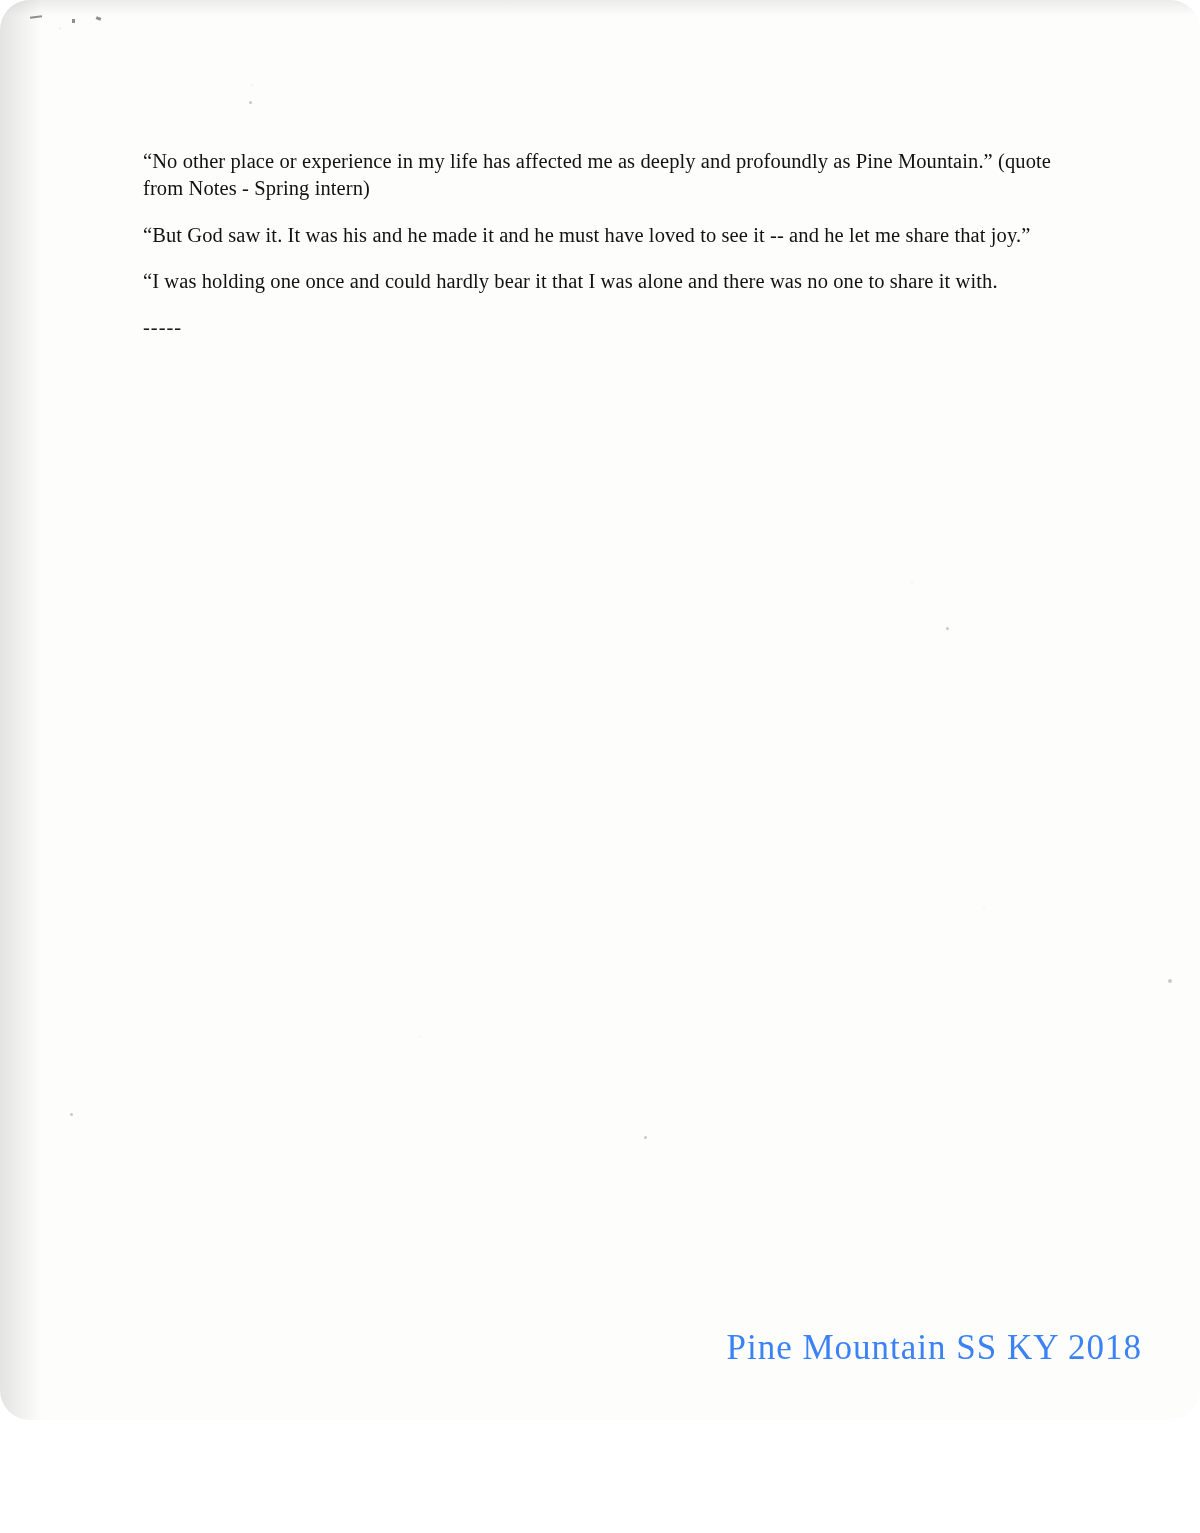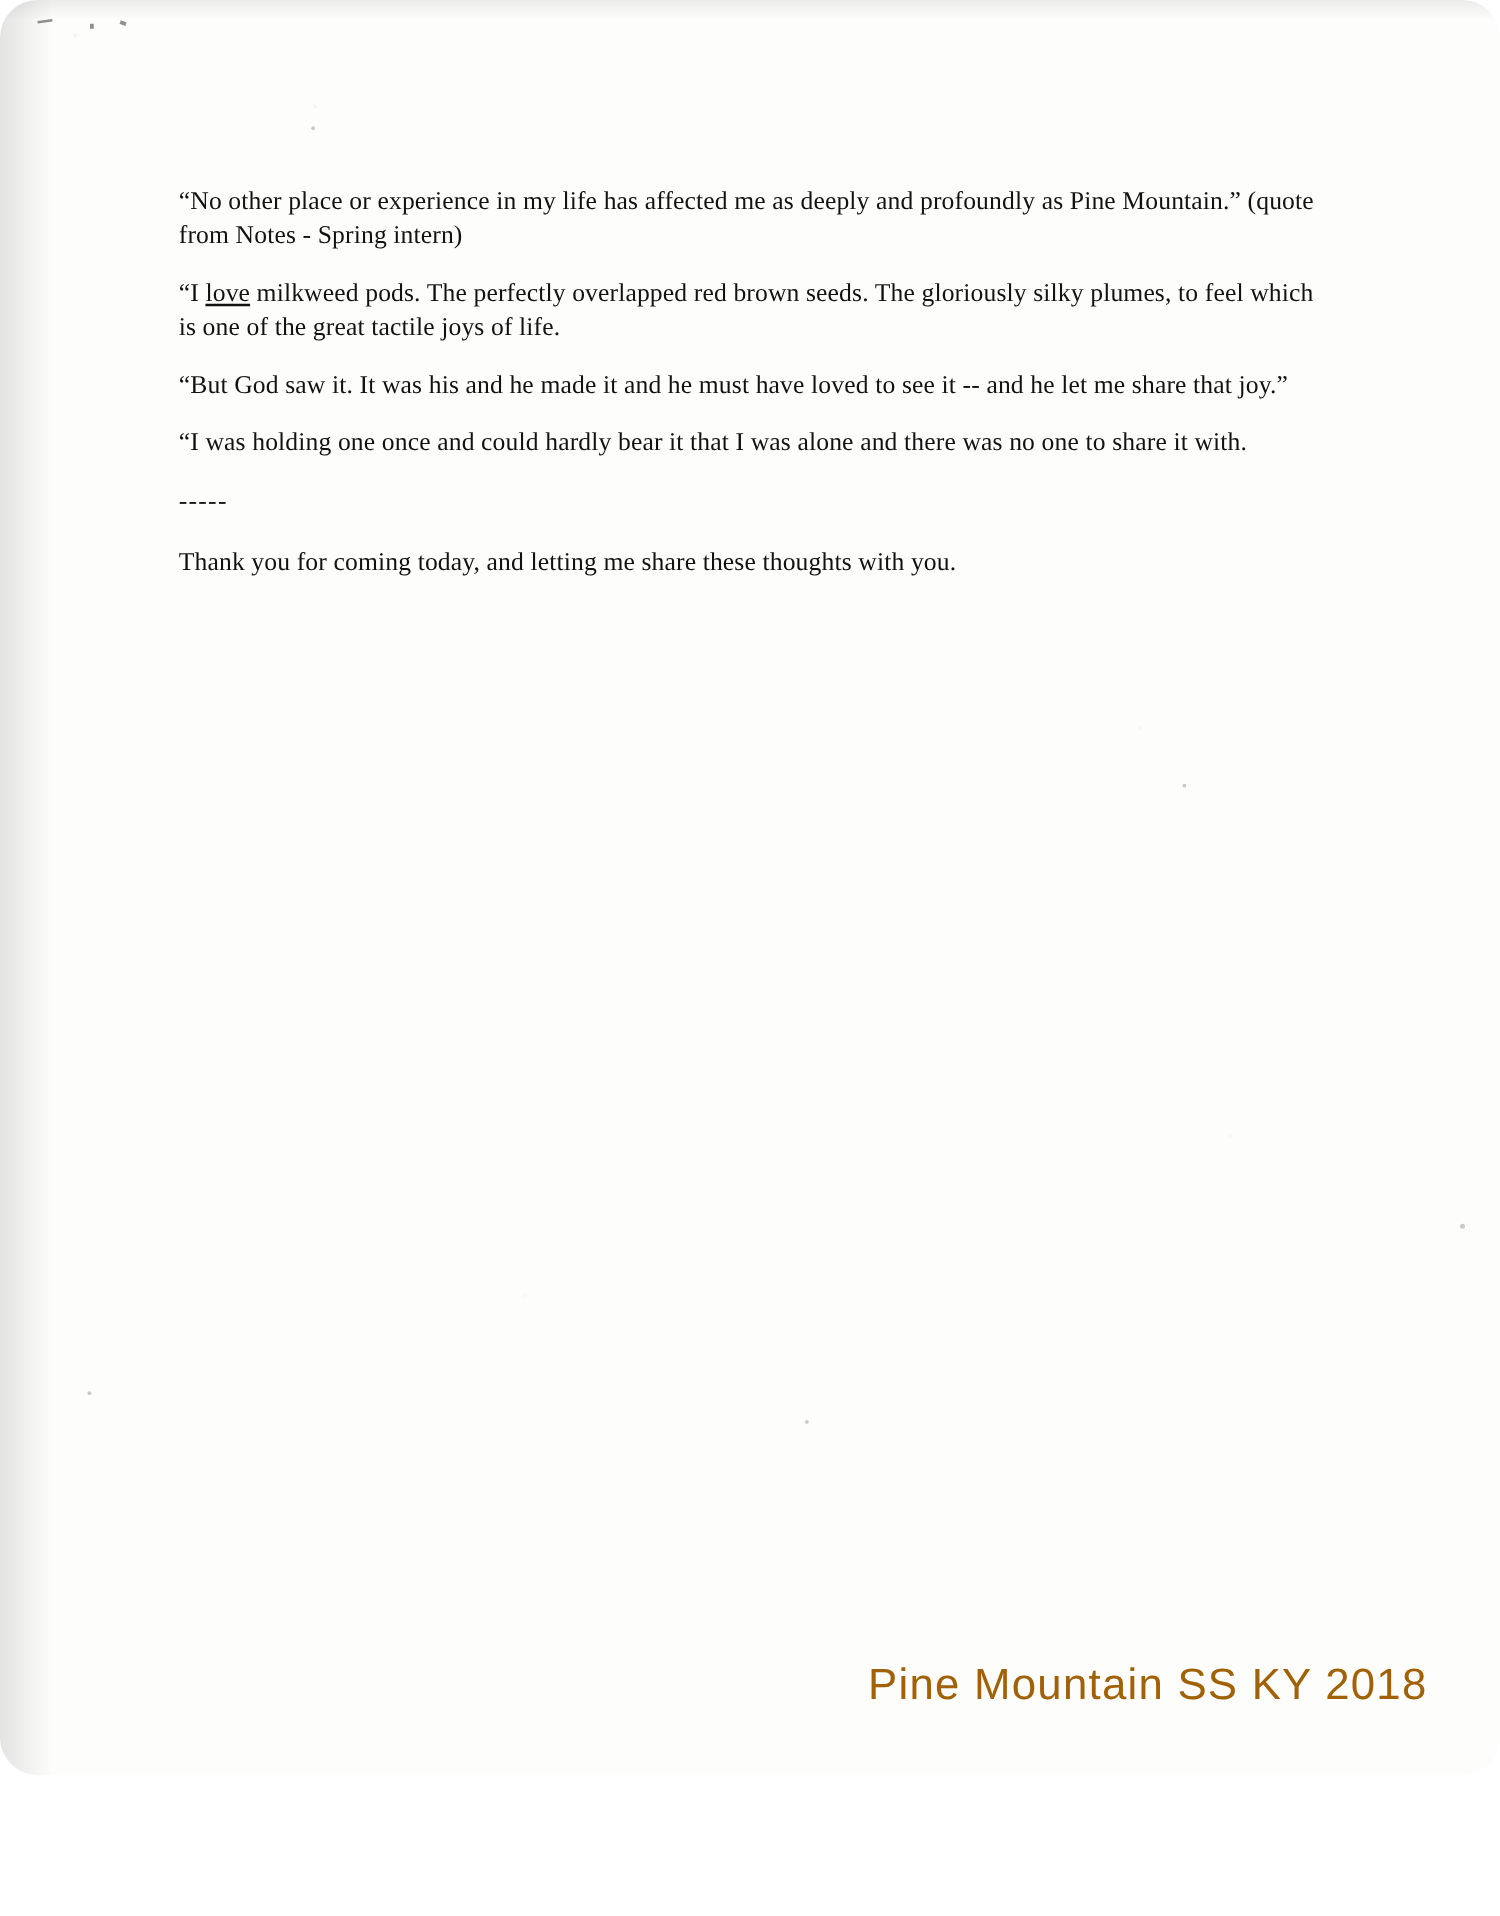--- a/index.html
+++ b/index.html
@@ -83,24 +83,24 @@
     font-size: 20.5px;
     line-height: 1.33;
     color: #1a1a1a;
     letter-spacing: 1px;
     margin: 14px 0 22px 0;
   }
   .watermark {
     position: absolute;
     right: 58px;
     bottom: 52px;
-    font-family: Liberation Sans, sans-serif;
+    font-family: Liberation Serif, serif;
     font-size: 35px;
     letter-spacing: 1px;
-    color: #a16207;
+    color: #3b82f6;
     white-space: nowrap;
     user-select: none;
   }
   .speck {
     position: absolute;
     background: #c9c9c9;
     border-radius: 50%;
     pointer-events: none;
   }
 </style>
@@ -122,28 +122,26 @@
   <div class="speck" style="left:1168px; top:979px; width:4px; height:4px;"></div>
   <div class="speck" style="left:70px; top:1113px; width:3px; height:3px;"></div>
   <div class="speck" style="left:644px; top:1136px; width:3px; height:3px;"></div>
   <div class="speck" style="left:946px; top:627px; width:3px; height:3px;"></div>
 
   <div class="body-text">
 
     <p class="para">“No other place or experience in my life has affected me as deeply and profoundly as Pine Mountain.”  (quote from Notes - Spring intern)</p>
 
 
-    <p class="para"><span>“I </span><u>love</u><span> milkweed pods.  The perfectly overlapped red brown seeds.  The gloriously silky plumes, to feel which is one of the great tactile joys of life.</span></p>
 
 
     <p class="para">“But God saw it.  It was his and he made it and he must have loved to see it -- and he let me share that joy.”</p>
 
     <p class="para">“I was holding one once and could hardly bear it that I was alone and there was no one to share it with.</p>
 
     <div class="rule">-----</div>
 
-    <p class="para">Thank you for coming today, and letting me share these thoughts with you.</p>
 
   </div>
 
   <div class="watermark">Pine Mountain SS KY 2018</div>
 
 </div>
 
 </body></html>

